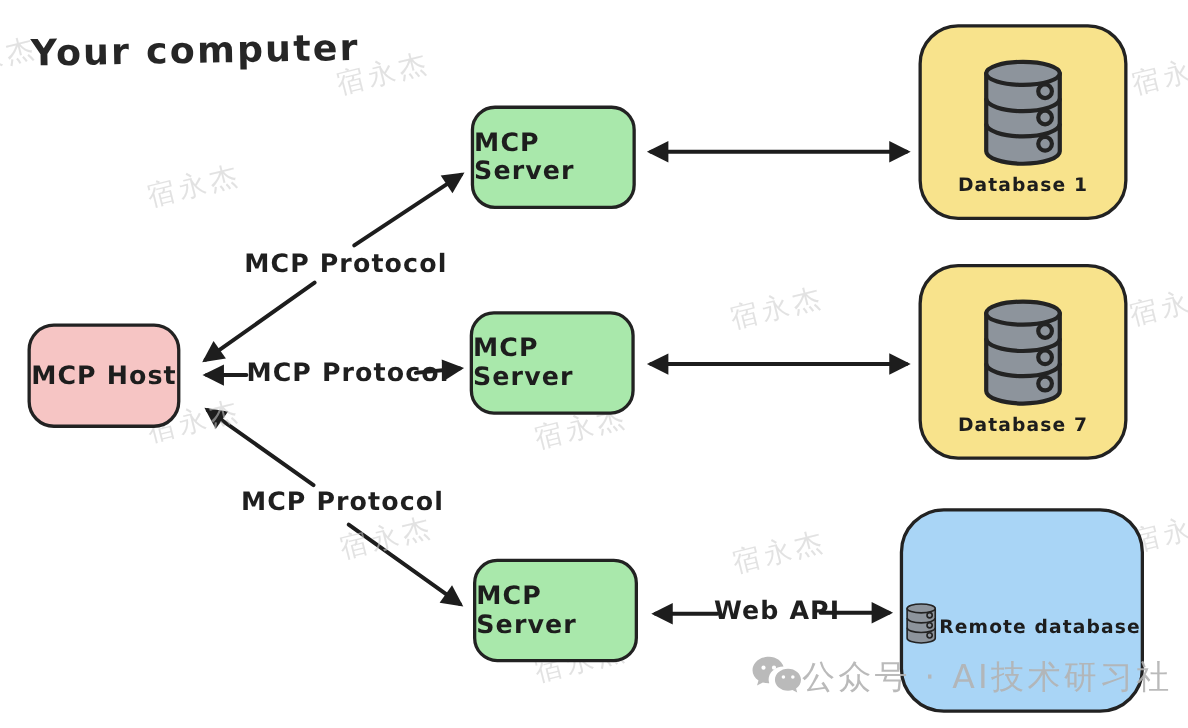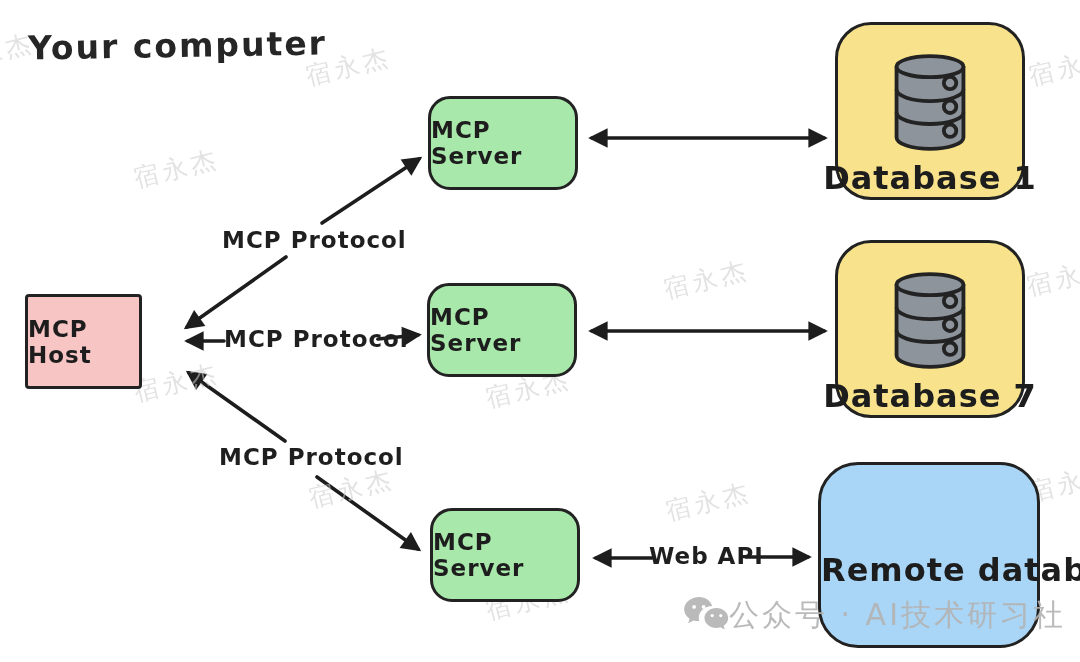--- a/index.html
+++ b/index.html
@@ -14,37 +14,37 @@
   }
   .title{
     position:absolute;left:28px;top:26px;font-size:33px;font-weight:bold;
     letter-spacing:2px;color:#262626;transform:rotate(-1deg);
   }
   .node{
     position:absolute;box-sizing:border-box;border:3.5px solid var(--stroke);
     display:flex;align-items:center;justify-content:center;
   }
   .node .node-label{font-size:23px;font-weight:600;letter-spacing:1px;color:#1d1d1d;}
-  .host{left:25px;top:294px;width:117px;height:95px;background:var(--host-fill);border-radius:4px;}
+  .host{left:25px;top:294px;width:139px;height:95px;background:var(--host-fill);border-radius:24px;}
   .server{width:150px;height:94px;background:var(--server-fill);border-radius:22px;}
   .server1{left:428px;top:96px;}
   .server2{left:427px;top:283px;}
   .server3{left:430px;top:508px;}
   .dbbox{
     flex-direction:column;justify-content:flex-start;background:var(--database-fill);
     border-radius:36px;padding-top:28px;
   }
   .db1{left:835px;top:22px;width:190px;height:178px;}
   .db2{left:835px;top:240px;width:190px;height:178px;}
   .remote{
     left:818px;top:462px;width:222px;height:186px;background:var(--remote-fill);
     border-radius:40px;flex-direction:row;justify-content:flex-start;padding-top:24px;
   }
   .db-icon{width:86px;height:100px;}
-  .db-label{font-size:32px;font-weight:600;letter-spacing:1px;margin-top:6px;color:#1d1d1d;white-space:nowrap;}
+  .db-label{font-size:17px;font-weight:600;letter-spacing:1px;margin-top:6px;color:#1d1d1d;white-space:nowrap;}
   .edge-label{
     position:absolute;font-size:23px;font-weight:600;letter-spacing:1px;
     color:#1f1f1f;white-space:nowrap;
   }
   .lbl-protocol1{left:222px;top:227px;}
   .lbl-protocol2{left:224px;top:326px;}
   .lbl-protocol3{left:219px;top:444px;}
   .lbl-webapi{left:649px;top:543px;}
   .arrows{position:absolute;left:0;top:0;width:1080px;height:662px;}
   .wm{

